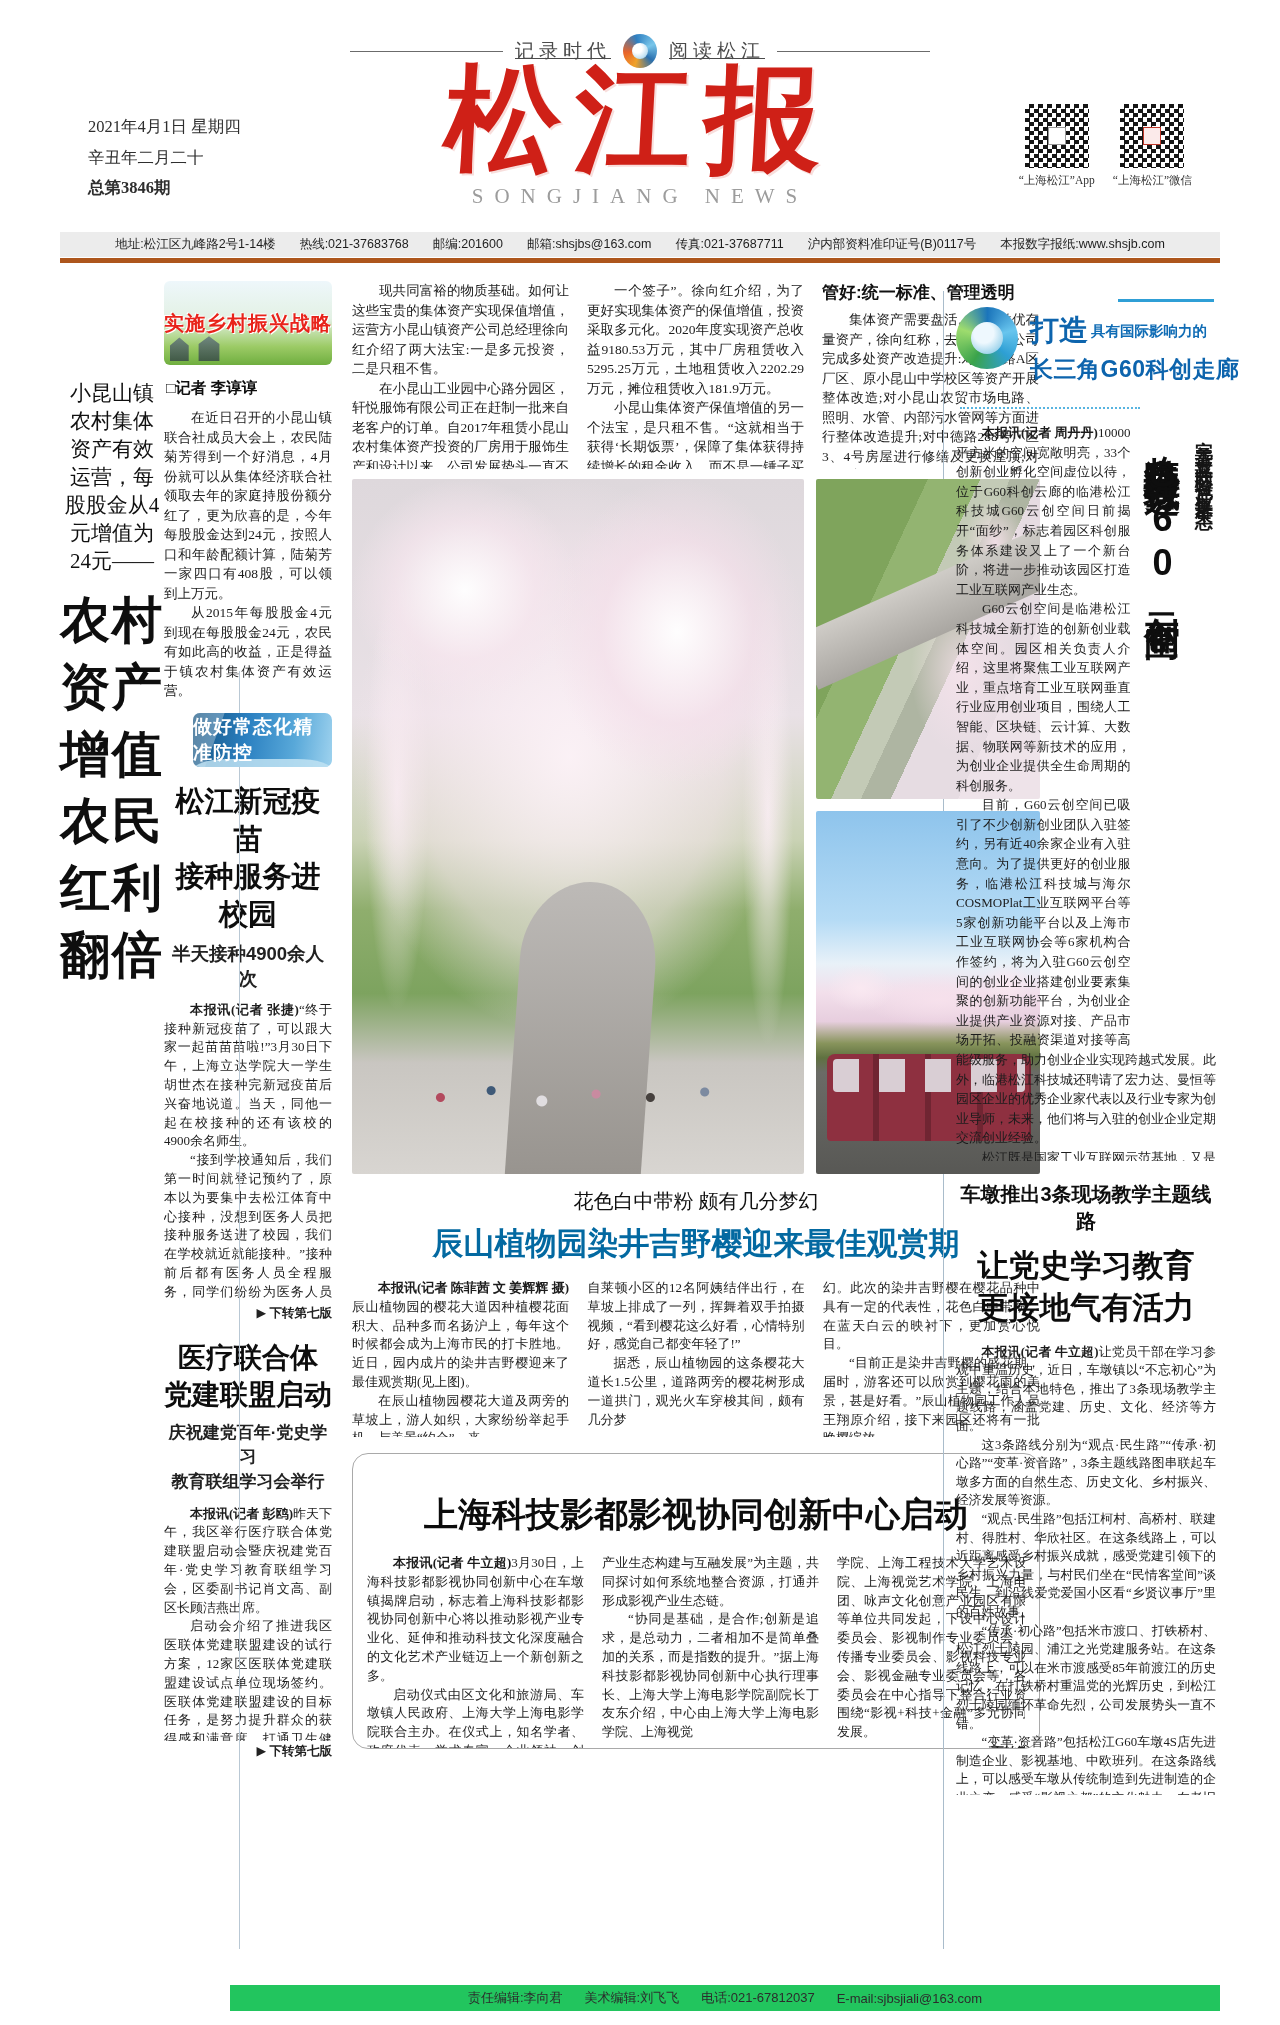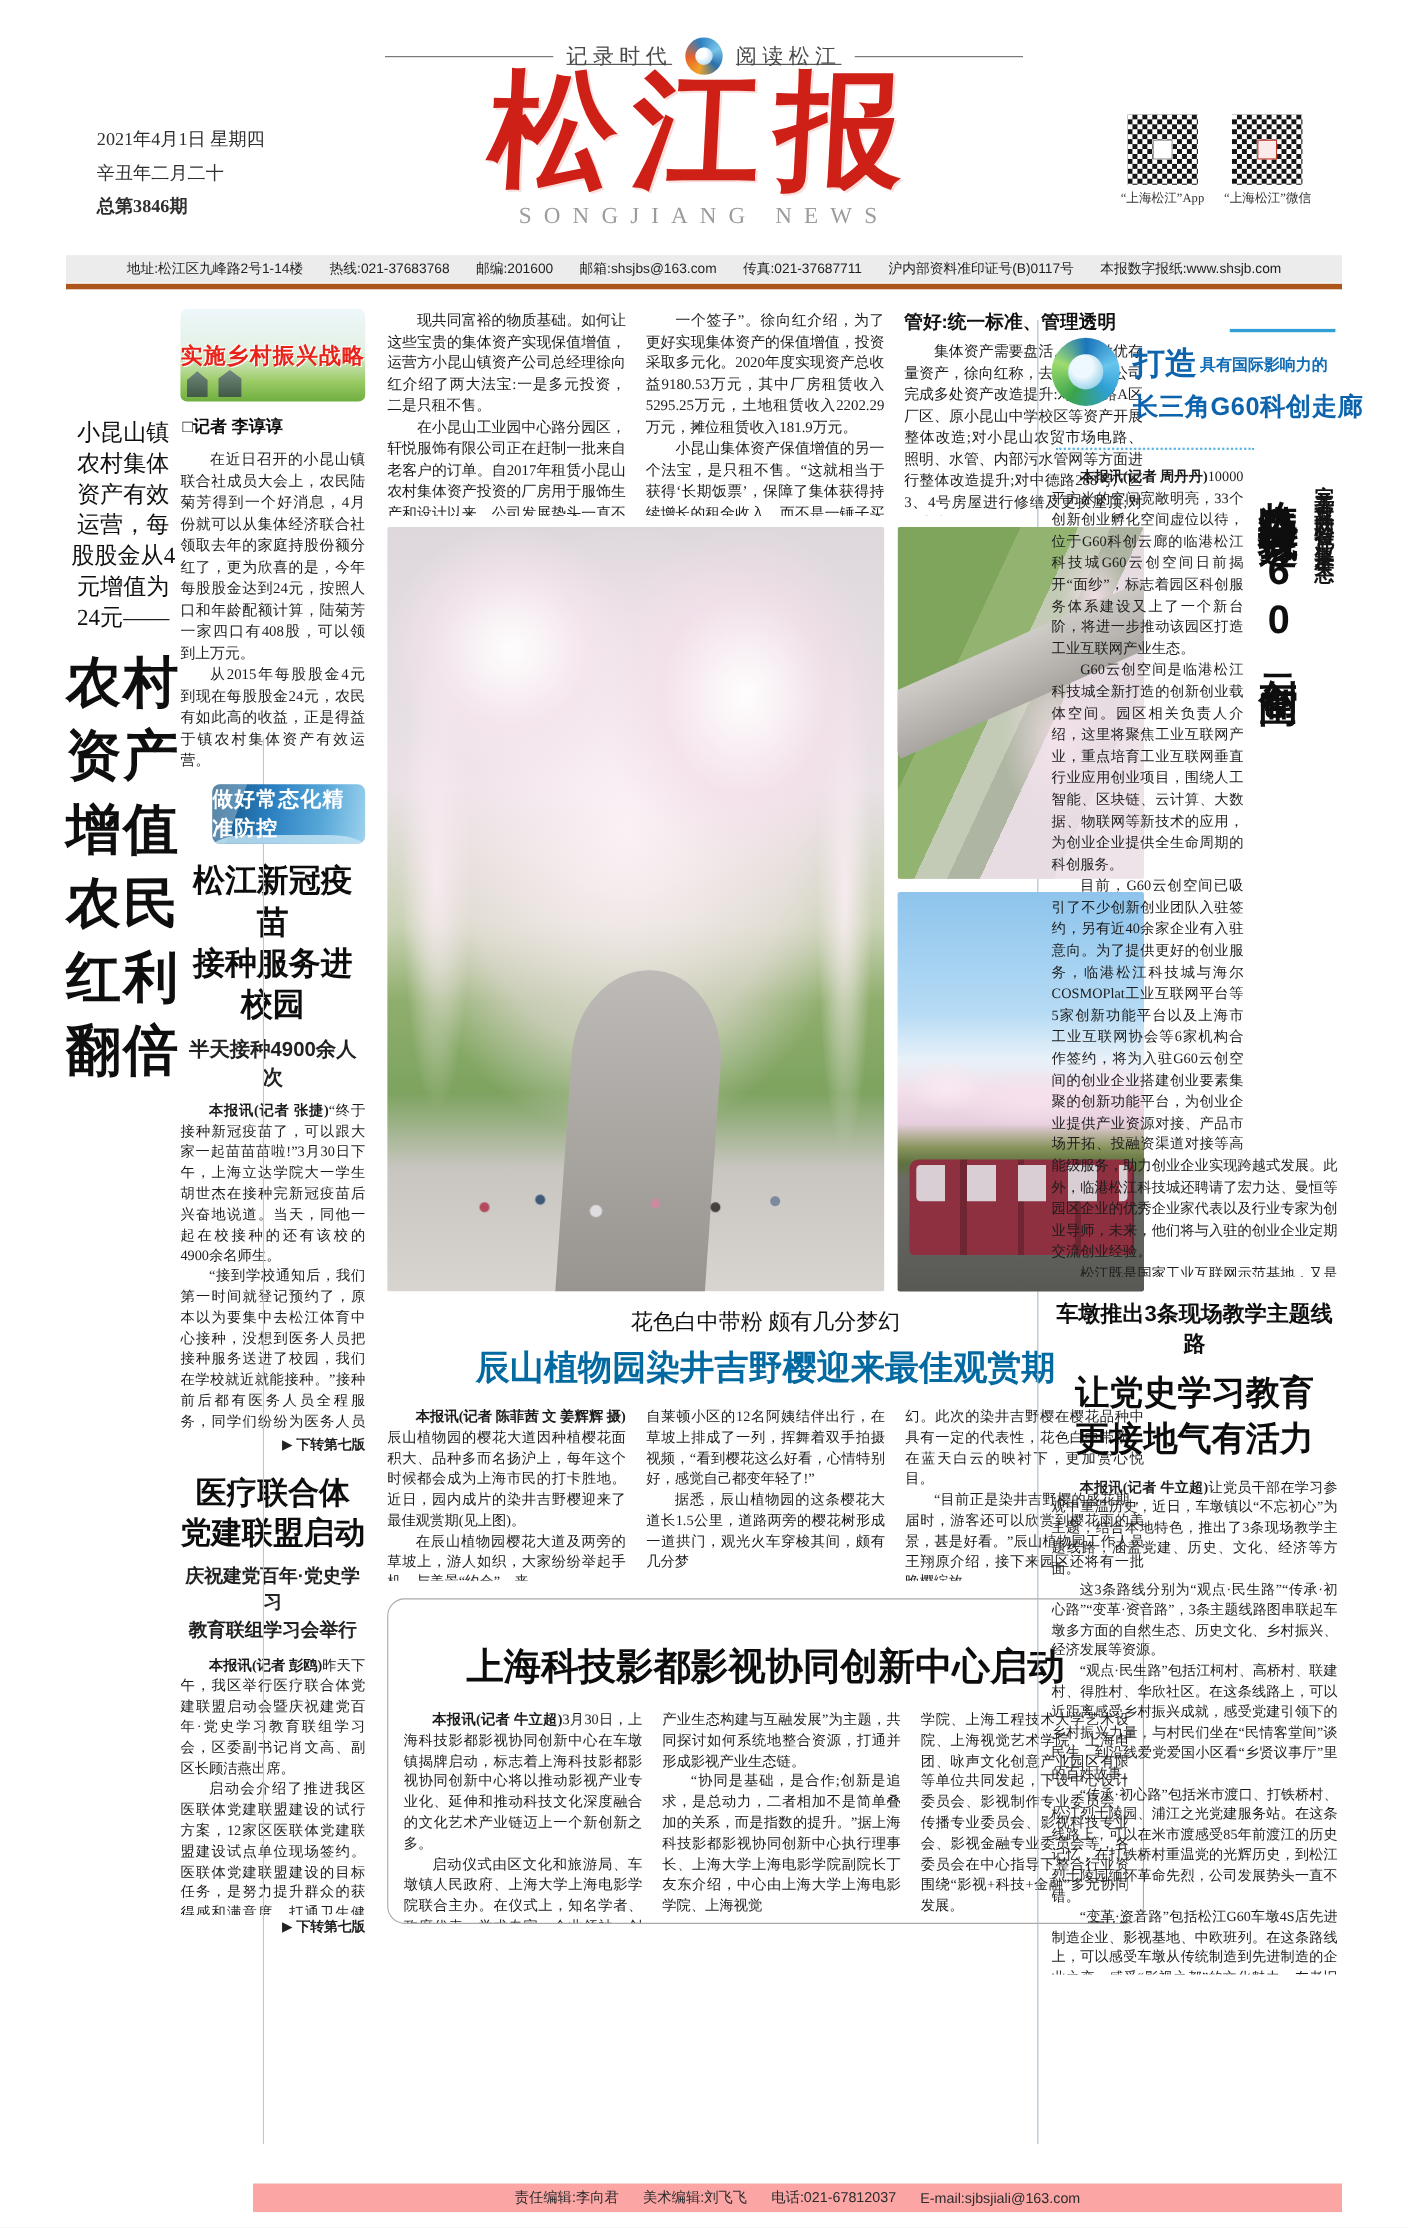--- a/index.html
+++ b/index.html
@@ -186,21 +186,21 @@
   .party-strip { height:34px; background:#e3261d; color:#fff; display:flex; align-items:center;
       justify-content:center; font-weight:900; font-size:16.5px; letter-spacing:2px;
       font-family:"Liberation Sans","DejaVu Sans",sans-serif; }
   .party-kicker { text-align:center; margin-top:20px; font-weight:bold; font-size:20px; color:#0e0e0e;
       font-family:"Liberation Sans","DejaVu Sans",sans-serif; }
   .party-headline { text-align:center; font-weight:900; font-size:31px; line-height:1.35; margin-top:10px; color:#0c0c0c; }
   .party-body { margin-top:14px; height:452px; overflow:hidden; }
   .party-body p.art { font-size:12.8px; line-height:18.6px; }
 
   
-  .footer { margin:auto 60px 14px 230px; height:26px; background:#fca5a5; flex:none;
+  .footer { margin:auto 60px 14px 230px; height:26px; background:#22c55e; flex:none;
       display:flex; align-items:center; justify-content:center; gap:22px;
       font-size:13px; color:#2c2c2c; font-family:"Liberation Sans","DejaVu Sans",sans-serif; }
 </style>
 </head>
 <body>
 
 <div class="page">
 
   <header class="mast">
     <div class="mast-top">

